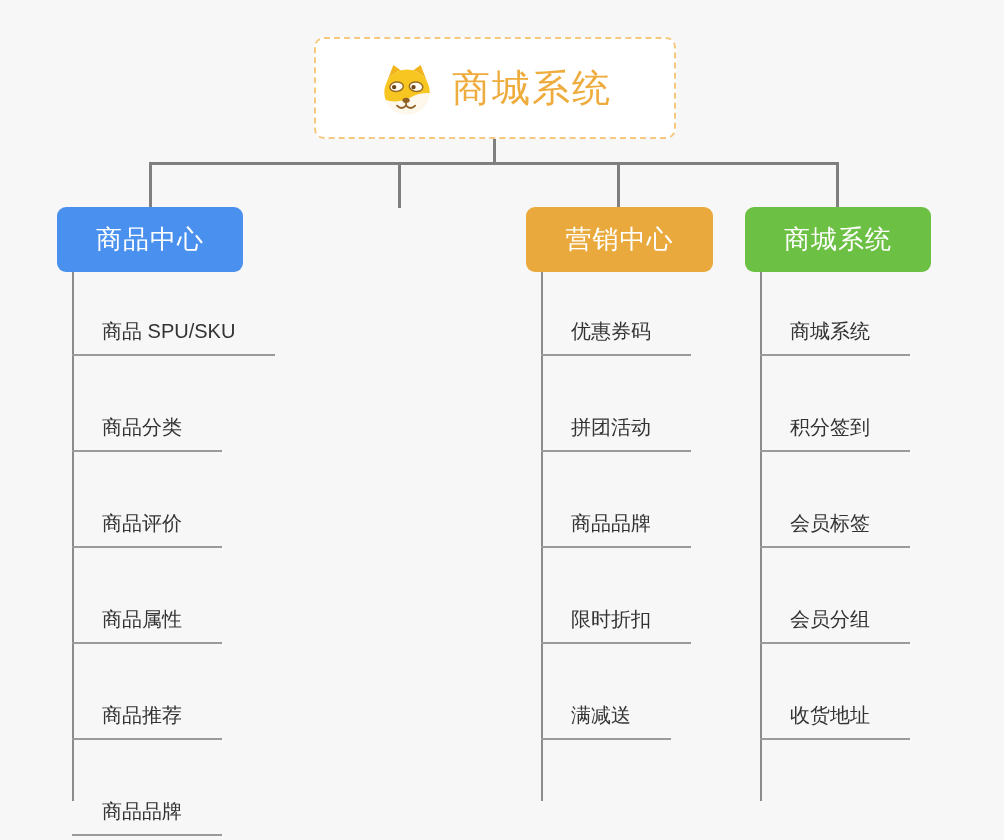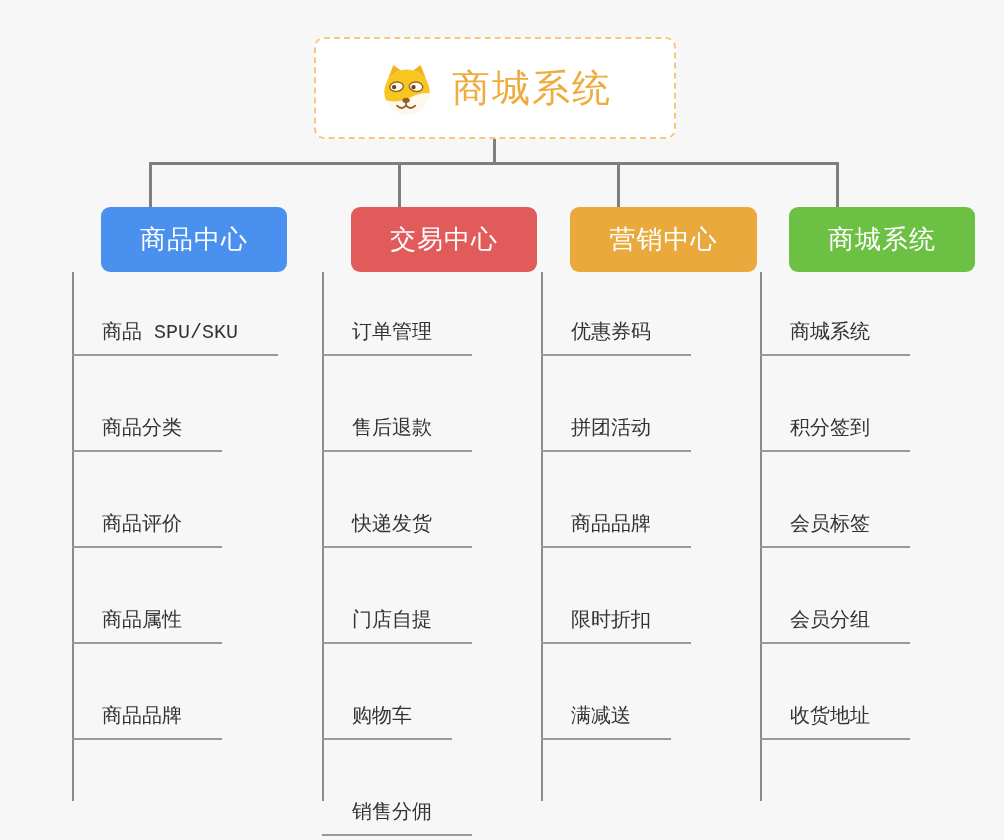--- a/index.html
+++ b/index.html
@@ -22,38 +22,38 @@
   .drop{top:162px;width:3px;height:46px;}
   .drop1{left:149px}.drop2{left:398px}.drop3{left:617px}.drop4{left:836px}
 
   
   .column{position:absolute;top:207px;width:186px;height:600px;}
   .col1{left:57px}.col2{left:307px}.col3{left:526px;width:187px}.col4{left:745px}
   .branch-box{
     position:absolute;left:0;top:0;width:100%;height:65px;border-radius:9px;
     display:flex;align-items:center;justify-content:center;
     color:#ffffff;font-size:26px;letter-spacing:1px;white-space:nowrap;
-    box-sizing:border-box;cursor:default;margin-left:44px;
+    box-sizing:border-box;cursor:default;
   }
   .col1 .branch-box{background:#4a90ee;}
   .col2 .branch-box{background:#e25b5b;}
   .col3 .branch-box{background:#eaa93c;}
   .col4 .branch-box{background:#6cc043;}
 
   .vline{position:absolute;left:15px;top:65px;width:2px;height:529px;background:#8b8b8b;}
 
   .items{position:absolute;left:15px;top:65px;margin:0;padding:0;list-style:none;}
   .items li{
     width:max-content;height:96px;box-sizing:border-box;
     display:flex;align-items:flex-end;
     padding:0 40px 9px 30px;
     border-bottom:2px solid #9a9a9a;
     font-size:20px;color:#333333;white-space:nowrap;
   }
-  .items li:first-child{height:84px;font-family:Liberation Mono, monospace;}
+  .items li:first-child{height:84px;}
 </style>
 </head>
 <body>
 
 <div id="canvas">
 
   <div class="root-node">
     <svg class="root-icon" viewBox="0 0 64 60" aria-hidden="true">
       <polygon points="10,22 17,4 29,13" fill="#f3b31b"></polygon>
       <polygon points="35,13 47,4 54,22" fill="#f3b31b"></polygon>
@@ -82,36 +82,25 @@
   <div class="conn drop drop4"></div>
 
   <div class="column col1">
     <div class="branch-box">商品中心</div>
     <div class="vline"></div>
     <ul class="items">
       <li>商品 SPU/SKU</li>
       <li>商品分类</li>
       <li>商品评价</li>
       <li>商品属性</li>
+      <li>商品推荐</li>
       <li>商品品牌</li>
     </ul>
   </div>
 
-  <div class="column col2">
-    <div class="branch-box">交易中心</div>
-    <div class="vline"></div>
-    <ul class="items">
-      <li>订单管理</li>
-      <li>售后退款</li>
-      <li>快递发货</li>
-      <li>门店自提</li>
-      <li>购物车</li>
-      <li>销售分佣</li>
-    </ul>
-  </div>
 
   <div class="column col3">
     <div class="branch-box">营销中心</div>
     <div class="vline"></div>
     <ul class="items">
       <li>优惠券码</li>
       <li>拼团活动</li>
       <li>商品品牌</li>
       <li>限时折扣</li>
       <li>满减送</li>

